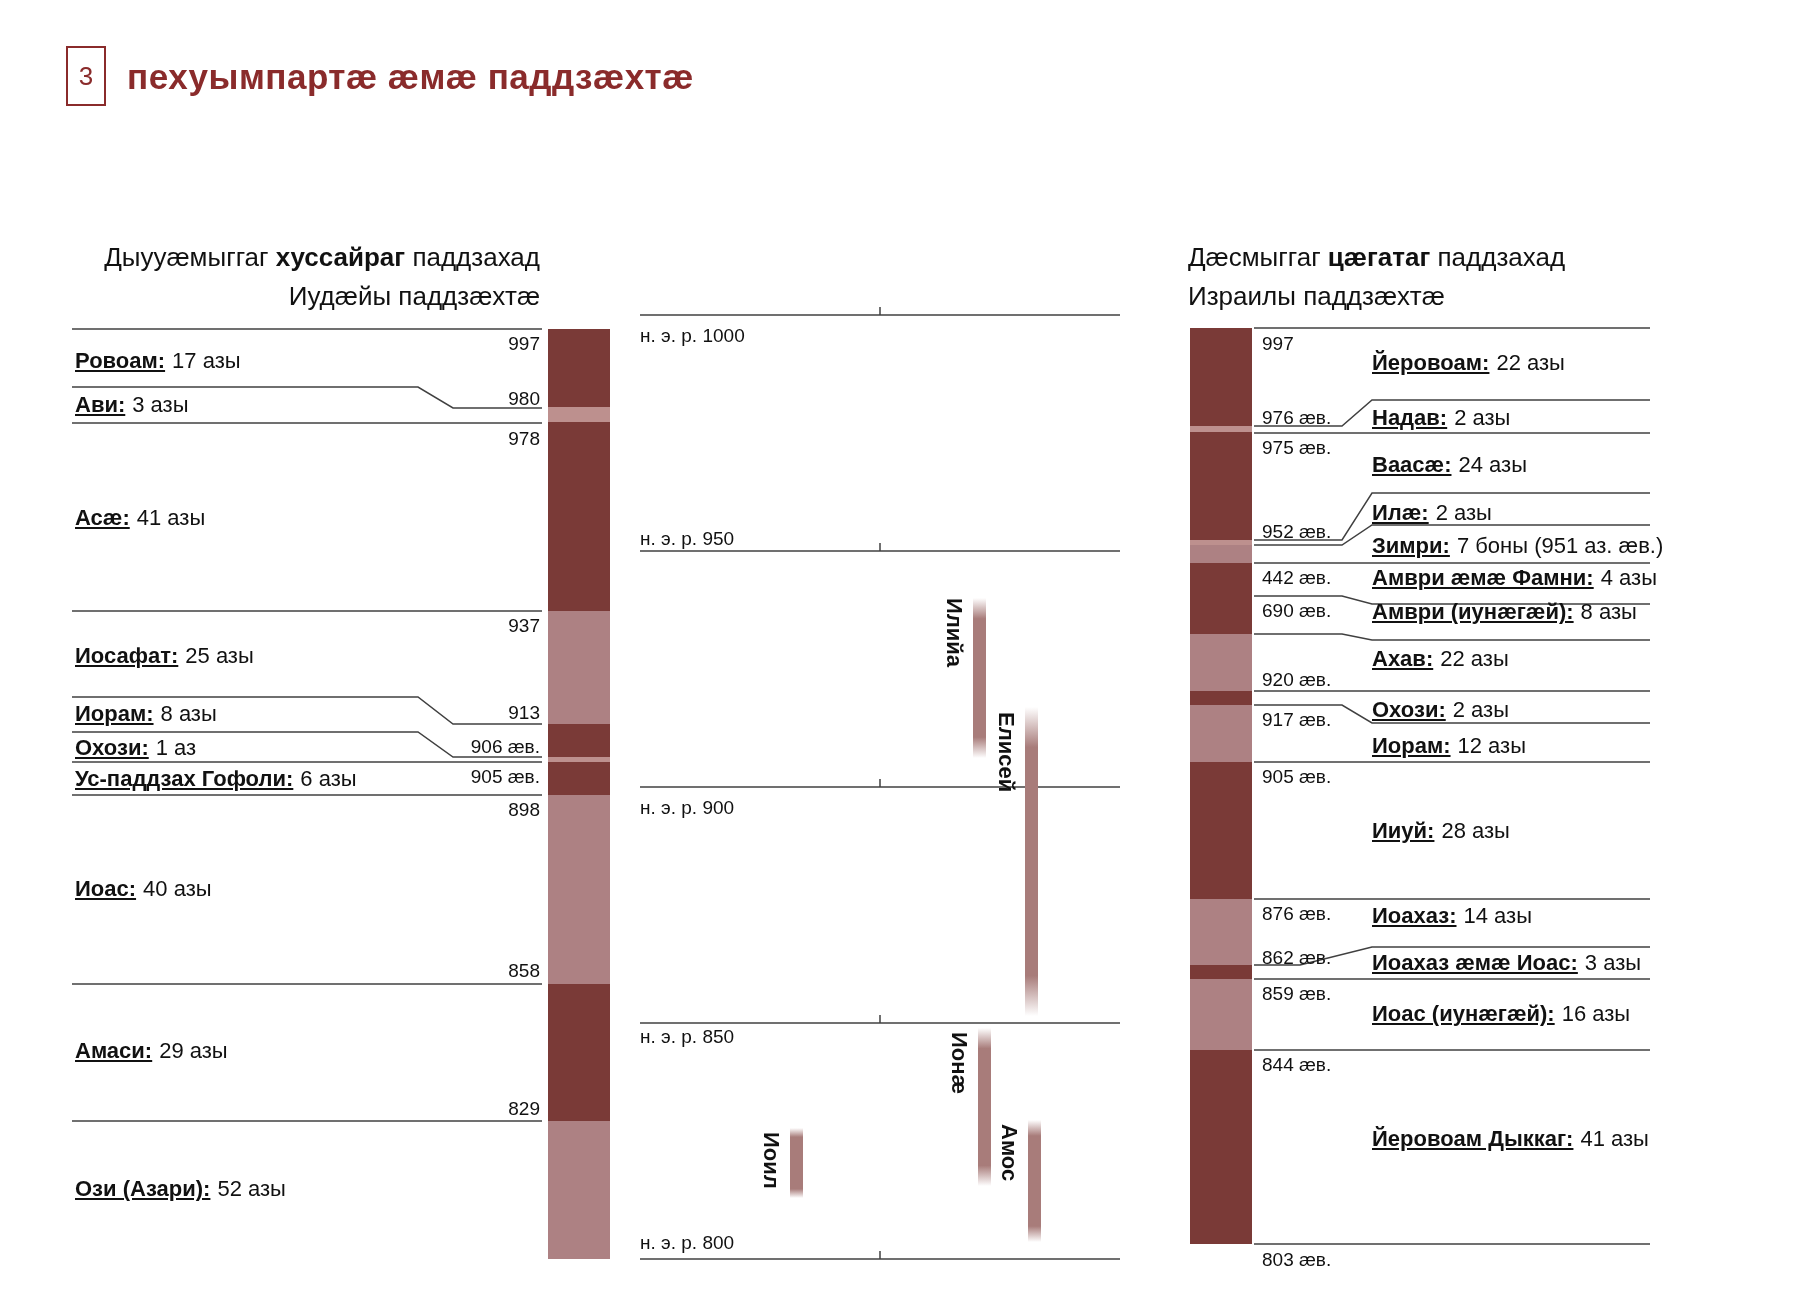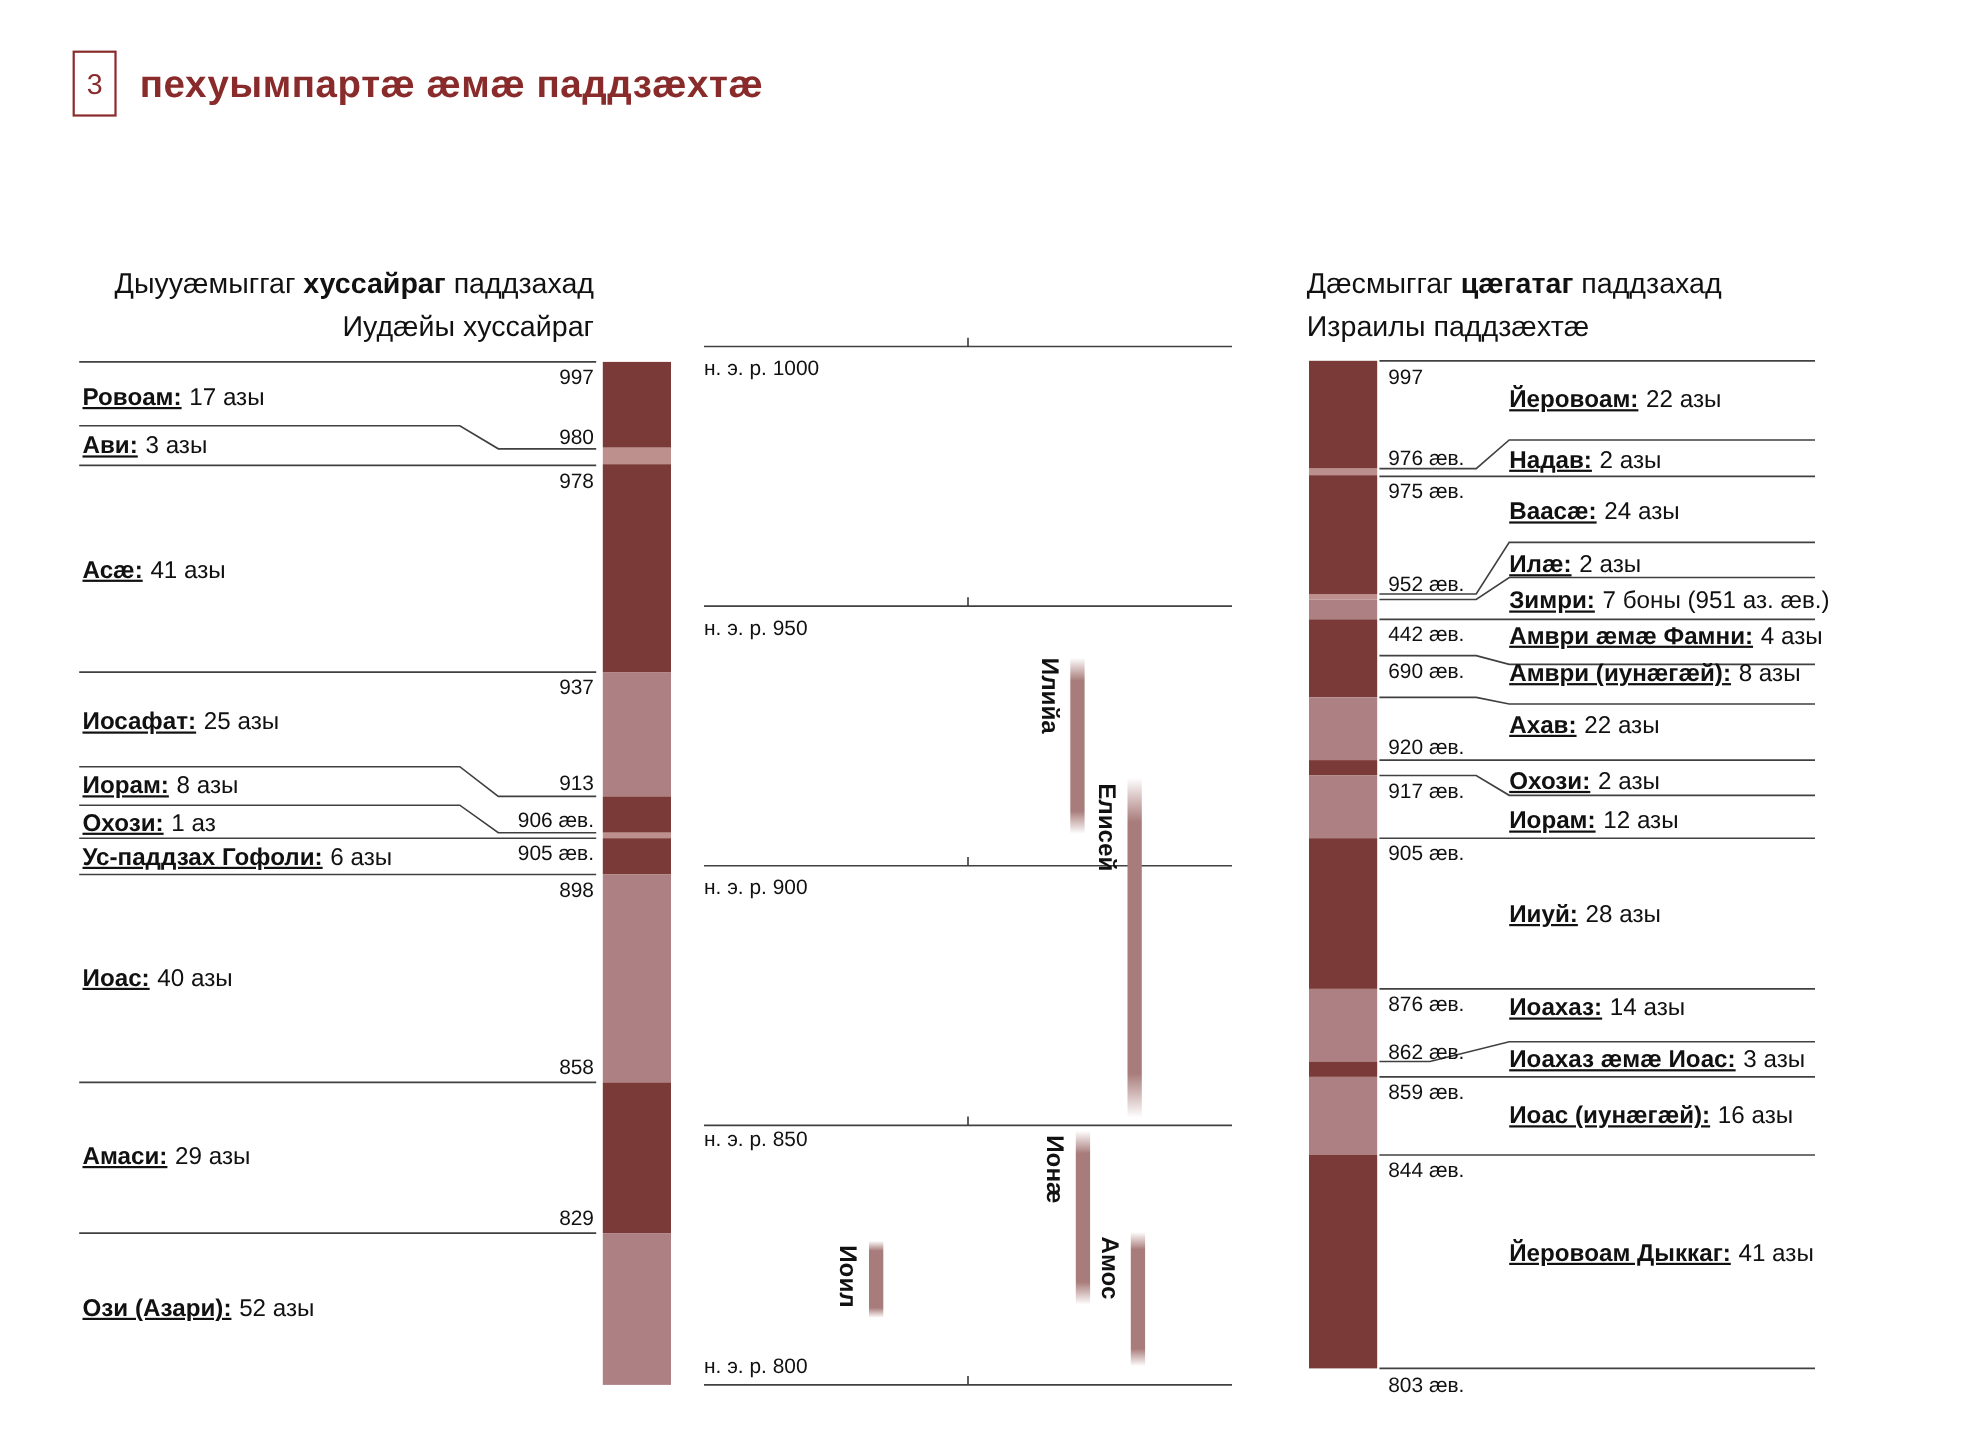--- a/index.html
+++ b/index.html
@@ -86,21 +86,21 @@
     <path d="M1254,1244 H1650"></path>
   </svg>
 
   <div class="abs" id="badge">3</div>
   <div class="abs" id="title">
     <div>пехуымпартæ æмæ паддзæхтæ</div>
   </div>
 
   <div class="abs colhead" id="judah-header">
     <div><span>Дыууæмыггаг </span><b>хуссайраг</b><span> паддзахад</span></div>
-    <div>Иудæйы хуссайраг</div>
+    <div>Иудæйы паддзæхтæ</div>
   </div>
   <div class="abs colhead" id="israel-header">
     <div><span>Дæсмыггаг </span><b>цæгатаг</b><span> паддзахад</span></div>
     <div>Израилы паддзæхтæ</div>
   </div>
 
   <div>
     <div class="seg jseg dark" style="top:329px;height:78px"></div>
     <div class="seg jseg pale" style="top:407px;height:15px"></div>
     <div class="seg jseg dark" style="top:422px;height:189px"></div>
@@ -146,21 +146,21 @@
   <div class="king jking" style="top:505px"><b>Асæ:</b><span>41 азы</span></div>
   <div class="king jking" style="top:643px"><b>Иосафат:</b><span>25 азы</span></div>
   <div class="king jking" style="top:701px"><b>Иорам:</b><span>8 азы</span></div>
   <div class="king jking" style="top:735px"><b>Охози:</b><span>1 аз</span></div>
   <div class="king jking" style="top:766px"><b>Ус-паддзах Гофоли:</b><span>6 азы</span></div>
   <div class="king jking" style="top:876px"><b>Иоас:</b><span>40 азы</span></div>
   <div class="king jking" style="top:1038px"><b>Амаси:</b><span>29 азы</span></div>
   <div class="king jking" style="top:1176px"><b>Ози (Азари):</b><span>52 азы</span></div>
 
   <div class="tlabel" style="top:325px">н. э. р. 1000</div>
-  <div class="tlabel" style="top:561px">н. э. р. 950</div>
+  <div class="tlabel" style="top:528px">н. э. р. 950</div>
   <div class="tlabel" style="top:797px">н. э. р. 900</div>
   <div class="tlabel" style="top:1026px">н. э. р. 850</div>
   <div class="tlabel" style="top:1232px">н. э. р. 800</div>
 
   <div class="pbar" style="left:973px;top:598px;height:160px"></div>
   <div class="plabel" style="left:941px;top:598px">Илийа</div>
   <div class="pbar" style="left:1025px;top:707px;height:309px"></div>
   <div class="plabel" style="left:993px;top:712px">Елисей</div>
   <div class="pbar" style="left:978px;top:1028px;height:158px"></div>
   <div class="plabel" style="left:946px;top:1032px">Ионæ</div>

